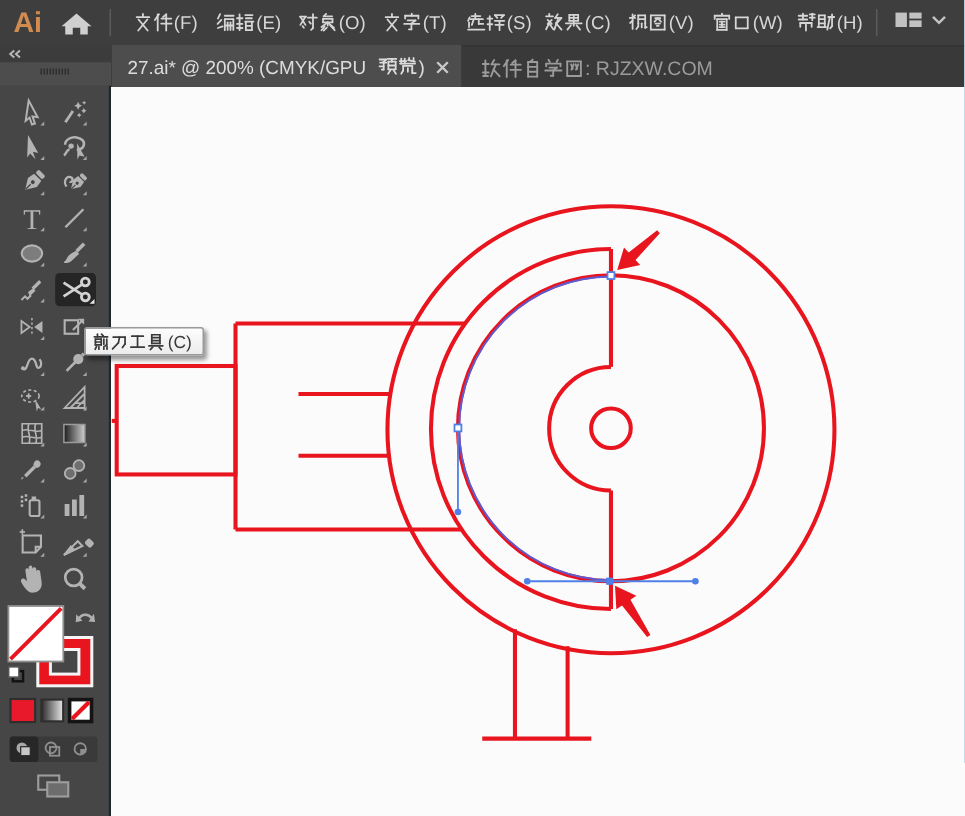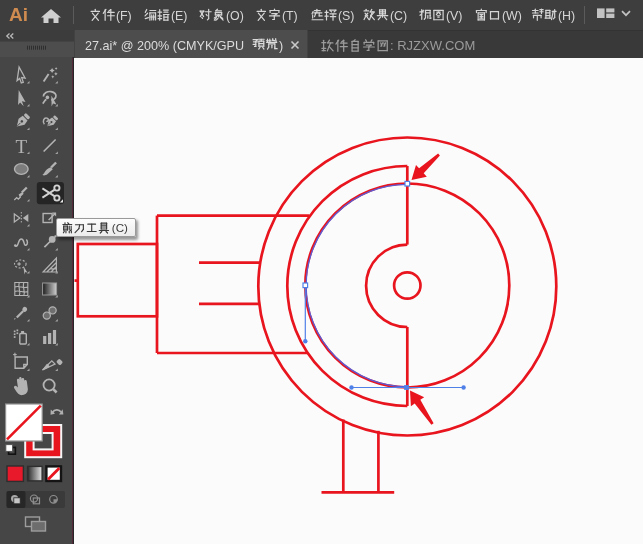--- a/index.html
+++ b/index.html
@@ -1,14 +1,14 @@
 <!DOCTYPE html>
 <html><head><meta charset="utf-8"><style>
 html,body{margin:0;padding:0;}
-#root{position:relative;width:643px;height:544px;overflow:hidden;background:#be185d;font-family:"Liberation Sans", sans-serif;}
+#root{position:relative;width:643px;height:544px;overflow:hidden;background:#0369a1;font-family:"Liberation Sans", sans-serif;}
 </style></head>
 <body>
 <div id="root">
 <div style="position:absolute;left:74px;top:57px;width:569px;height:487px;background:#fbfbfb"></div>
 <svg width="643" height="544" style="position:absolute;left:0;top:0" fill="none">
       <g stroke="#e8141e" stroke-width="2.7" fill="none">
         <circle cx="407.3" cy="286.5" r="149"></circle>
         <path d="M407.3 166 A 120 120 0 0 0 407.3 406"></path>
         <line x1="407.3" y1="166" x2="407.3" y2="244.6"></line>
         <line x1="407.3" y1="327" x2="407.3" y2="406"></line>

